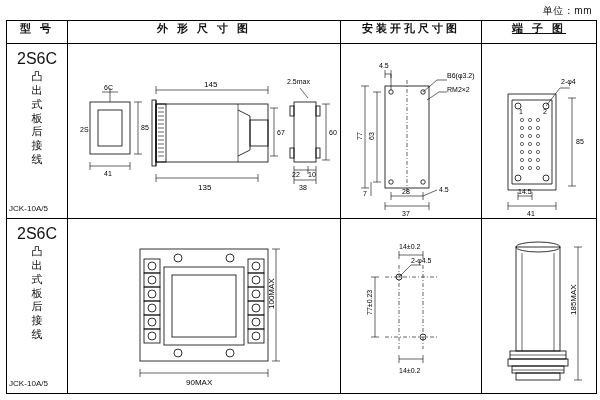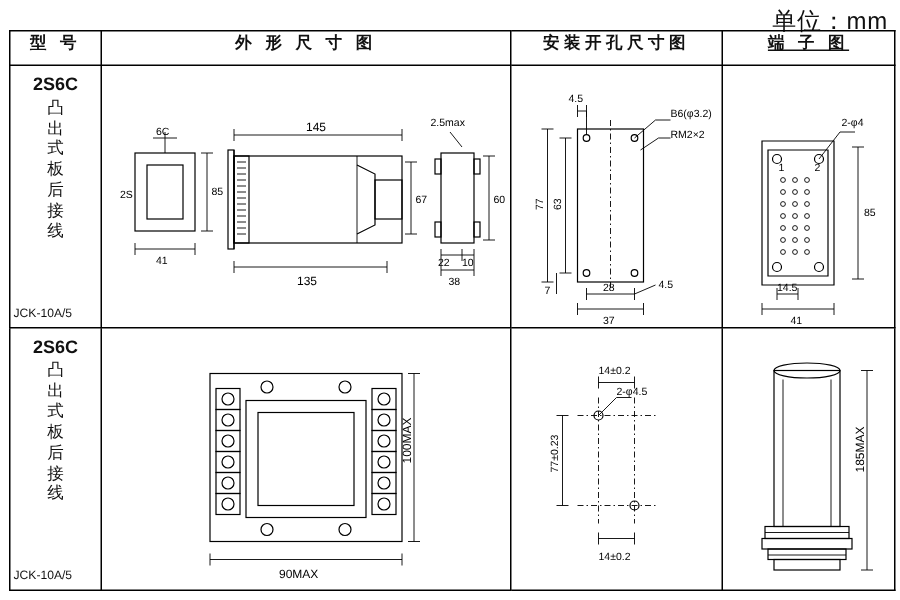--- a/index.html
+++ b/index.html
@@ -2,36 +2,36 @@
 <html><head>
 <meta charset="utf-8">
 <style>
   html,body{margin:0;padding:0;}
   body{
     width:600px;height:400px;background:#ffffff;
     font-family:"Liberation Sans","DejaVu Sans",sans-serif;
     color:#111;overflow:hidden;position:relative;
   }
   .unit{
-    position:absolute;right:8px;top:4px;font-size:16px;letter-spacing:.5px;
+    position:absolute;right:8px;top:4px;font-size:10px;letter-spacing:.5px;
   }
   table.sheet{
     position:absolute;left:6px;top:20px;width:588px;height:372px;
     border-collapse:collapse;table-layout:fixed;
   }
   table.sheet td,table.sheet th{
     border:1px solid #000;padding:0;vertical-align:top;position:relative;
   }
   th{font-weight:bold;font-size:11px;letter-spacing:3px;height:22px;vertical-align:middle;}
   .c1{width:60px;}
   .c2{width:272px;}
   .c3{width:140px;margin-top:12px;}
   .c4{width:114px;text-decoration:underline;}
   .modelcell{font-size:11px;line-height:1.15;text-align:center;}
-  .modelcell .code{font-weight:bold;font-size:12px;padding-top:6px;}
+  .modelcell .code{font-weight:normal;font-size:16px;padding-top:6px;}
   .modelcell .vert{
     font-size:11px;line-height:1.25;margin-top:2px;
   }
   .modelcell .tail{
     position:absolute;left:2px;bottom:4px;font-size:8.5px;
     transform:scale(.95);transform-origin:left bottom;white-space:nowrap;
   }
   .cellwrap{position:absolute;inset:0;}
   svg{display:block;}
   .dim{font-size:7px;font-family:"Liberation Sans",sans-serif;}

